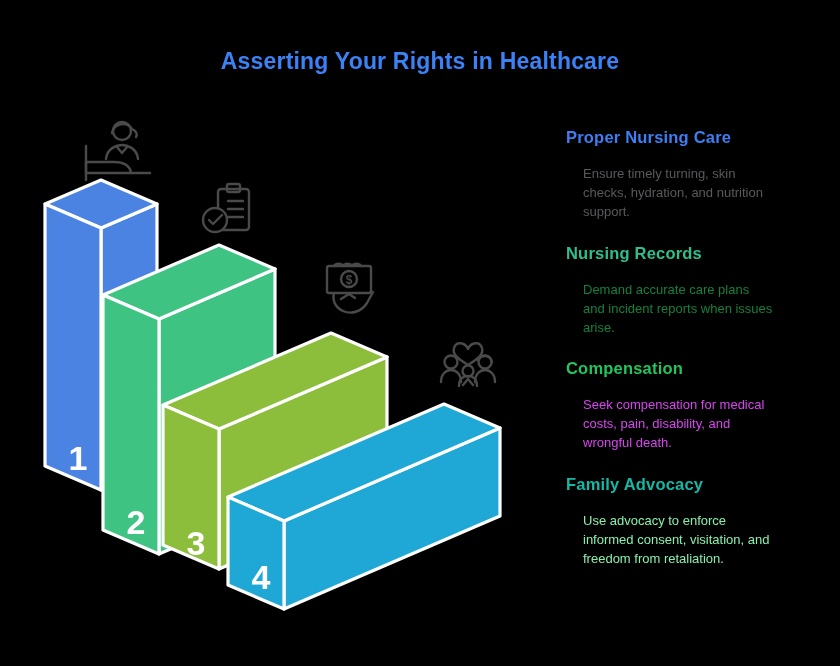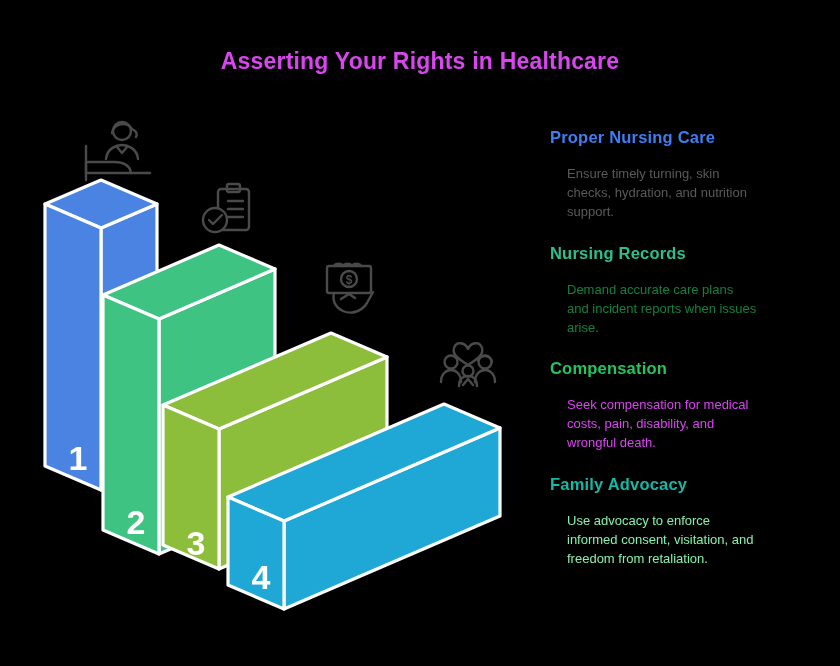--- a/index.html
+++ b/index.html
@@ -6,30 +6,30 @@
   .canvas{position:relative;width:840px;height:666px;background:#000;overflow:hidden;
           font-family:"Liberation Sans",sans-serif;}
   .title{position:absolute;top:48px;left:0;width:840px;text-align:center;
          font-size:23px;font-weight:bold;letter-spacing:.2px;margin:0;}
   .stairs-svg{position:absolute;left:0;top:0;}
   .face{stroke:#fff;stroke-width:3.2;stroke-linejoin:round;}
   .num{font-family:"Liberation Sans",sans-serif;font-weight:bold;font-size:34px;
        fill:#fff;text-anchor:middle;}
   .icon{fill:none;stroke-width:2.4;stroke-linecap:round;stroke-linejoin:round;}
   .icon text{font-family:"Liberation Sans",sans-serif;font-weight:bold;}
-  .section{position:absolute;left:550px;width:225px;}
+  .section{position:absolute;left:566px;width:225px;}
   .section h2{margin:0 0 11px 0;font-size:16.5px;font-weight:bold;letter-spacing:.2px;}
   .section p{margin:17px;font-size:13px;line-height:19px;max-width:206px;}
 </style>
 </head>
 <body>
 
 <div class="canvas">
 
-  <h1 class="title" style="color: #d946ef;">Asserting Your Rights in Healthcare</h1>
+  <h1 class="title" style="color: #3b82f6;">Asserting Your Rights in Healthcare</h1>
 
   <svg class="stairs-svg" width="560" height="666" viewBox="0 0 560 666">
 
     <g>
       <polygon class="face" points="101,228 157,204 157,466 101,490" fill="#4A83E2"></polygon>
       <polygon class="face" points="101,180 157,204 101,228 45,204" fill="#4A83E2"></polygon>
       <polygon class="face" points="45,204 101,228 101,490 45,466" fill="#4A83E2"></polygon>
     </g>
 
     <g>

